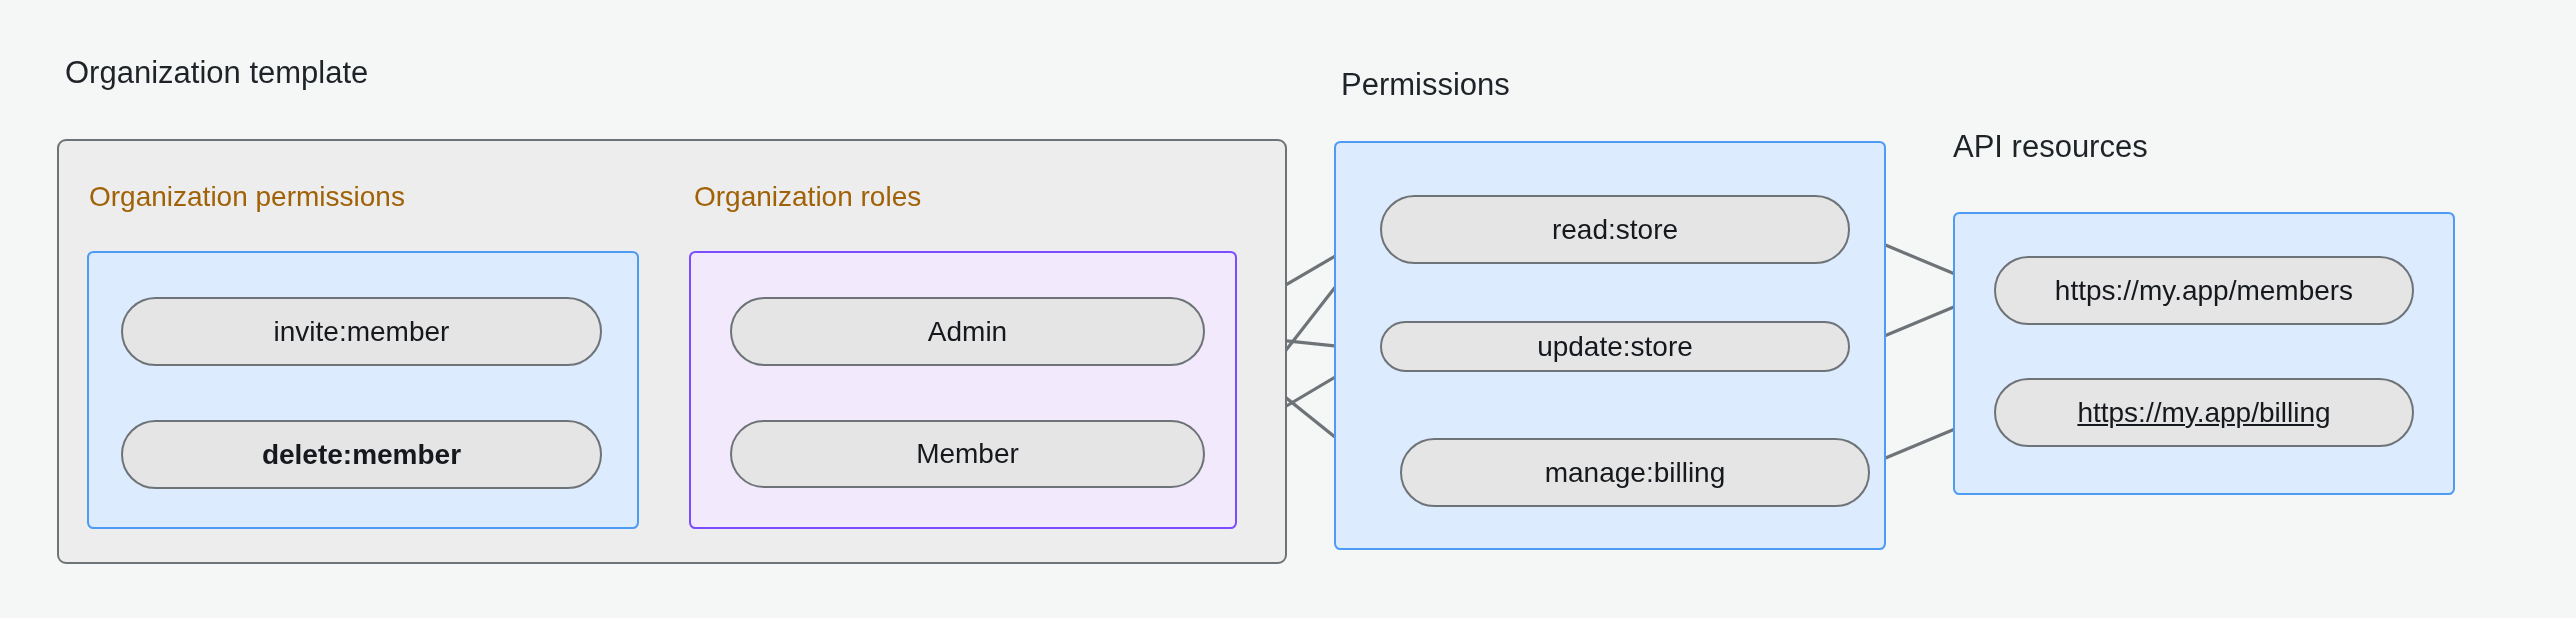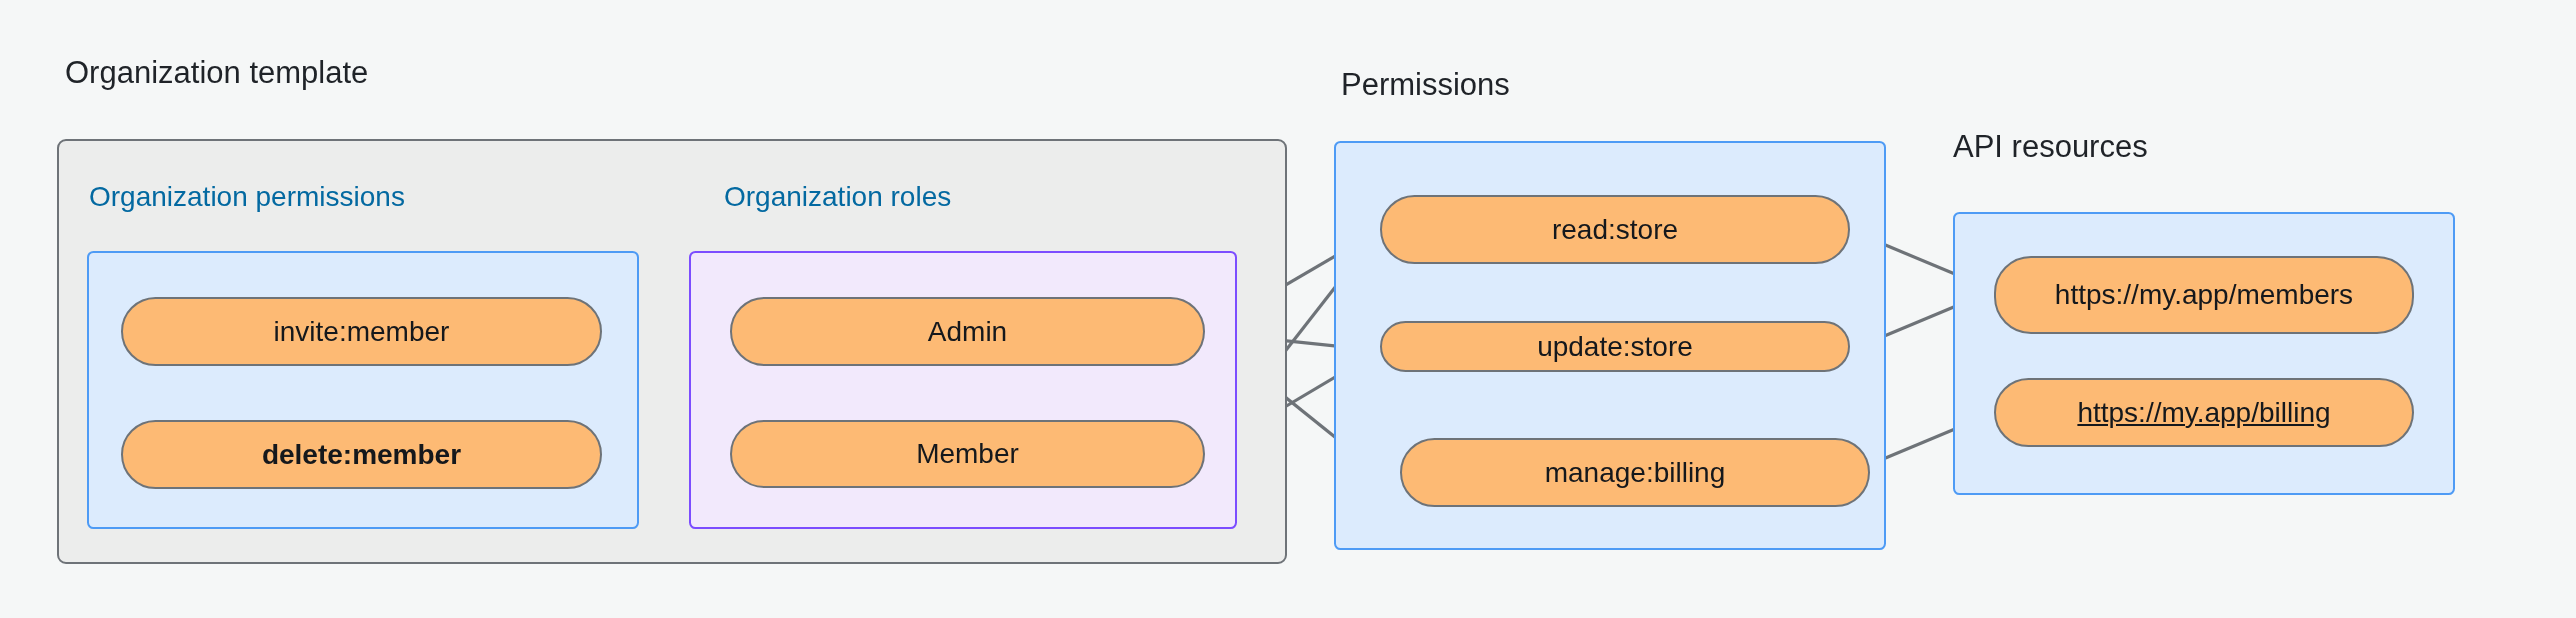--- a/index.html
+++ b/index.html
@@ -35,21 +35,21 @@
     font-size: 31px;
     line-height: 31px;
     color: #1f2328;
     white-space: nowrap;
     z-index: 3;
   }
   .sub-title {
     position: absolute;
     font-size: 28px;
     line-height: 28px;
-    color: #0369a1;
+    color: #a16207;
     white-space: nowrap;
     z-index: 3;
   }
 
   
   .box {
     position: absolute;
     box-sizing: border-box;
     z-index: 2;
   }
@@ -66,21 +66,21 @@
   .box-purple {
     background: #f2e9fc;
     border: 2.7px solid #7c4dff;
     border-radius: 6.4px;
   }
 
   
   .pill {
     position: absolute;
     box-sizing: border-box;
-    background: #fdba74;
+    background: #e5e5e5;
     border: 2.7px solid #6e7378;
     border-radius: 37px;
     display: flex;
     align-items: center;
     justify-content: center;
     font-size: 28px;
     color: #15181c;
     white-space: nowrap;
     z-index: 4;
   }
@@ -128,21 +128,21 @@
   <div class="box box-outer" style="left:57px; top:139px; width:1230px; height:425px;"></div>
 
   <div class="sub-title" style="left:89px; top:183px;">Organization permissions</div>
 
   <div class="box box-blue" style="left:87px; top:251px; width:552px; height:278px;"></div>
 
   <div class="pill" style="left:121px; top:297px; width:481px; height:69px;">invite:member</div>
 
   <div class="pill" style="left:121px; top:420px; width:481px; height:69px;font-weight:bold;">delete:member</div>
 
-  <div class="sub-title" style="left:694px; top:183px;margin-left:30px;">Organization roles</div>
+  <div class="sub-title" style="left:694px; top:183px;">Organization roles</div>
 
   <div class="box box-purple" style="left:689px; top:251px; width:548px; height:278px;"></div>
 
   <div class="pill" style="left:730px; top:297px; width:475px; height:69px;">Admin</div>
 
   <div class="pill" style="left:730px; top:420px; width:475px; height:68px;">Member</div>
 
   <div class="group-title" style="left:1341px; top:69px;">Permissions</div>
 
   <div class="box box-blue" style="left:1334px; top:141px; width:552px; height:409px;"></div>
@@ -150,18 +150,18 @@
   <div class="pill" style="left:1380px; top:195px; width:470px; height:69px;">read:store</div>
 
   <div class="pill" style="left:1380px; top:321px; width:470px; height:51px;">update:store</div>
 
   <div class="pill" style="left:1400px; top:438px; width:470px; height:69px;">manage:billing</div>
 
   <div class="group-title" style="left:1953px; top:131px;">API resources</div>
 
   <div class="box box-blue" style="left:1953px; top:212px; width:502px; height:283px;"></div>
 
-  <div class="pill" style="left:1994px; top:256px; width:420px; height:78px;">https://my.app/members</div>
+  <div class="pill" style="left:1994px; top:256px; width:420px; height:69px;">https://my.app/members</div>
 
   <div class="pill" style="left:1994px; top:378px; width:420px; height:69px;text-decoration:underline;">https://my.app/billing</div>
 
 </div>
 
 
 </body></html>

